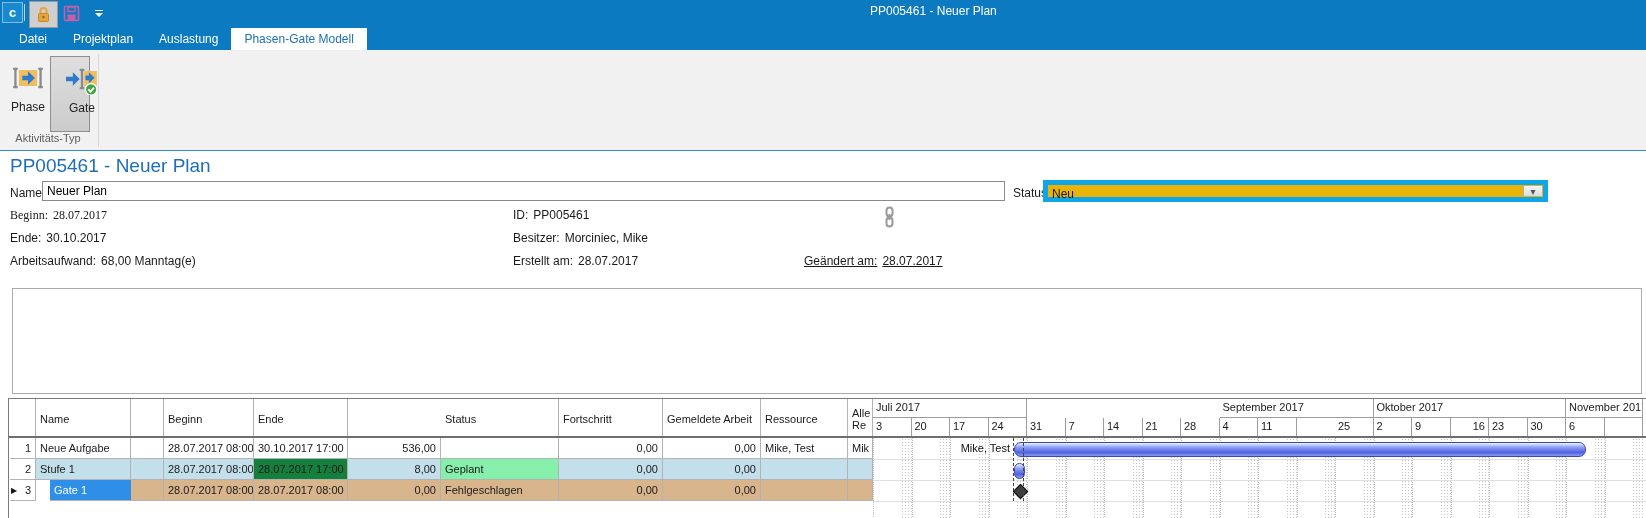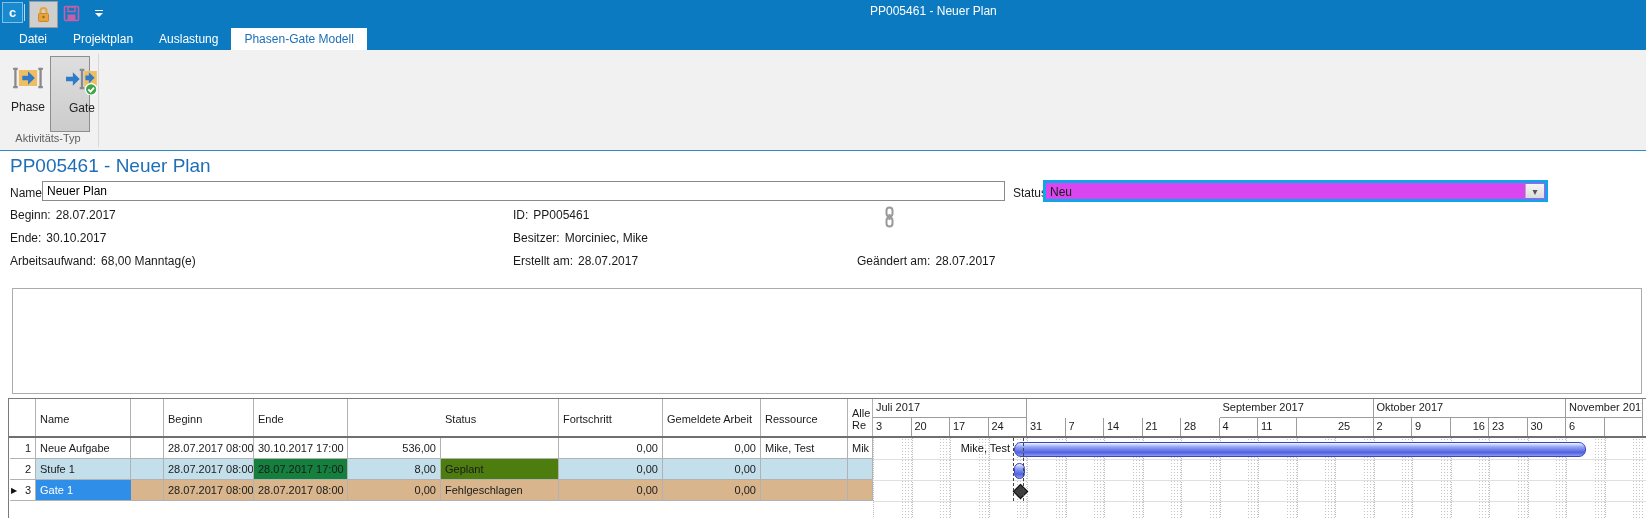--- a/index.html
+++ b/index.html
@@ -31,21 +31,21 @@
   .rbtn .lbl{margin-top:6px;font-size:12px;color:#222;}
   .rbtn.selected{background:linear-gradient(#dedede,#cccccc);border:1px solid #8e8e8e;}
   .group-label{position:absolute;left:0;top:82px;width:96px;text-align:center;font-size:11px;color:#5f5f5f;}
   .group-sep{position:absolute;left:98px;top:4px;width:1px;height:93px;background:#d8d8d8;}
 
   
   .page-title{position:absolute;left:10px;top:155px;font-size:19px;color:var(--accent-blue);}
   .fld-label{position:absolute;font-size:12px;color:#1a1a1a;white-space:nowrap;}
   .textbox{position:absolute;box-sizing:border-box;border:1px solid #8a8a8a;background:#fff;
            font-size:12px;padding:2px 4px;font-family:"Liberation Sans",sans-serif;}
-  .combo{position:absolute;box-sizing:border-box;border:3px solid #0ea5e9;background:#d946ef;}
+  .combo{position:absolute;box-sizing:border-box;border:5px solid #0ea5e9;background:#eab308;}
   .combo .val{position:absolute;left:4px;top:2px;font-size:12px;}
   .combo .btn{position:absolute;right:1px;top:1px;bottom:1px;width:18px;background:linear-gradient(#f6f6f6,#dcdcdc);
               border-left:1px solid #b0b0b0;display:flex;align-items:center;justify-content:center;
               color:#555;font-size:10px;}
   .info-field{position:absolute;white-space:nowrap;font-size:12px;}
   .info-field .l{color:#1a1a1a;}
   .info-field .v{margin-left:5px;color:#1a1a1a;}
   .desc-box{position:absolute;left:12px;top:288px;width:1630px;height:106px;box-sizing:border-box;
             border:1px solid #ababab;background:#fff;resize:none;}
   .linkicon{position:absolute;left:883px;top:206px;}
@@ -148,27 +148,27 @@
 
   <div class="fld-label" style="left:1013px;top:186px;">Status</div>
   <div class="combo" style="left:1043px;top:180px;width:505px;height:22px;">
     <div class="val">Neu</div>
     <div class="btn">
       <span>▾</span>
     </div>
   </div>
 
   <div id="fields">
-      <div class="info-field" style="left: 10px; top: 208px; position: absolute;"><span class="l">Beginn:</span><span class="v">28.07.2017</span></div>
+      <div class="info-field" style="left: 10px; top: 208px; position: absolute; font-family: Liberation Serif, serif;"><span class="l">Beginn:</span><span class="v">28.07.2017</span></div>
       <div class="info-field" style="left: 10px; top: 231px; position: absolute;"><span class="l">Ende:</span><span class="v">30.10.2017</span></div>
       <div class="info-field" style="left: 10px; top: 254px; position: absolute;"><span class="l">Arbeitsaufwand:</span><span class="v">68,00 Manntag(e)</span></div>
       <div class="info-field" style="left: 513px; top: 208px; position: absolute;"><span class="l">ID:</span><span class="v">PP005461</span></div>
       <div class="info-field" style="left: 513px; top: 231px; position: absolute;"><span class="l">Besitzer:</span><span class="v">Morciniec, Mike</span></div>
       <div class="info-field" style="left: 513px; top: 254px; position: absolute;"><span class="l">Erstellt am:</span><span class="v">28.07.2017</span></div>
-      <div class="info-field" style="left: 857px; top: 254px; position: absolute;"><span class="l">Geändert am:</span><span class="v">28.07.2017</span></div>
+      <div class="info-field" style="left: 804px; top: 254px; position: absolute; text-decoration: underline;"><span class="l">Geändert am:</span><span class="v">28.07.2017</span></div>
     </div>
 
   <svg class="linkicon" width="13" height="22" viewBox="0 0 13 22">
     <rect x="3.5" y="1.5" width="6" height="9" rx="3" fill="none" stroke="#9a9a9a" stroke-width="2"></rect>
     <rect x="3.5" y="11.5" width="6" height="9" rx="3" fill="none" stroke="#9a9a9a" stroke-width="2"></rect>
     <line x1="6.5" y1="8" x2="6.5" y2="14" stroke="#9a9a9a" stroke-width="2"></line>
   </svg>
 
   <textarea class="desc-box" style=""></textarea>
 
@@ -269,27 +269,27 @@
       <div class="cell right" style="left: 550px; top: 39px; width: 104px; height: 21px;">0,00</div>
       <div class="cell right" style="left: 654px; top: 39px; width: 98px; height: 21px;">0,00</div>
       <div class="cell" style="left: 752px; top: 39px; width: 87px; height: 21px;">Mike, Test</div>
       <div class="cell" style="left: 839px; top: 39px; width: 25px; height: 21px;">Mik</div>
       <div class="cell right" style="left: 1px; top: 60px; width: 26px; height: 21px;">2</div>
       <div class="cell" style="left: 27px; top: 60px; width: 95px; height: 21px; background: rgb(195, 223, 235);">Stufe 1</div>
       <div class="cell" style="left: 122px; top: 60px; width: 33px; height: 21px; background: rgb(195, 223, 235);"></div>
       <div class="cell" style="left: 155px; top: 60px; width: 90px; height: 21px; background: rgb(195, 223, 235);">28.07.2017 08:00</div>
       <div class="cell" style="left: 245px; top: 60px; width: 94px; height: 21px; background: #15803d;">28.07.2017 17:00</div>
       <div class="cell right" style="left: 339px; top: 60px; width: 93px; height: 21px; background: rgb(195, 223, 235);">8,00</div>
-      <div class="cell" style="left: 432px; top: 60px; width: 118px; height: 21px; background: #4d7c0f;">Geplant</div>
+      <div class="cell" style="left: 432px; top: 60px; width: 118px; height: 21px; background: #86efac;">Geplant</div>
       <div class="cell right" style="left: 550px; top: 60px; width: 104px; height: 21px; background: rgb(195, 223, 235);">0,00</div>
       <div class="cell right" style="left: 654px; top: 60px; width: 98px; height: 21px; background: rgb(195, 223, 235);">0,00</div>
       <div class="cell" style="left: 752px; top: 60px; width: 87px; height: 21px; background: rgb(195, 223, 235);"></div>
       <div class="cell" style="left: 839px; top: 60px; width: 25px; height: 21px; background: rgb(195, 223, 235);"></div>
       <div class="cell right" style="left: 1px; top: 81px; width: 26px; height: 21px;">3<div class="rowmark">▶</div></div>
-      <div class="cell" style="left: 27px; top: 81px; width: 109px; height: 21px; background: rgb(47, 142, 232); color: rgb(255, 255, 255); text-align: right;">Gate 1</div>
+      <div class="cell" style="left: 41px; top: 81px; width: 109px; height: 21px; background: rgb(47, 142, 232); color: rgb(255, 255, 255); text-align: right;">Gate 1</div>
       <div class="cell" style="left: 122px; top: 81px; width: 33px; height: 21px; background: rgb(216, 181, 140);"></div>
       <div class="cell" style="left: 155px; top: 81px; width: 90px; height: 21px; background: rgb(216, 181, 140);">28.07.2017 08:00</div>
       <div class="cell" style="left: 245px; top: 81px; width: 94px; height: 21px; background: rgb(216, 181, 140);">28.07.2017 08:00</div>
       <div class="cell right" style="left: 339px; top: 81px; width: 93px; height: 21px; background: rgb(216, 181, 140);">0,00</div>
       <div class="cell" style="left: 432px; top: 81px; width: 118px; height: 21px; background: rgb(216, 181, 140);">Fehlgeschlagen</div>
       <div class="cell right" style="left: 550px; top: 81px; width: 104px; height: 21px; background: rgb(216, 181, 140);">0,00</div>
       <div class="cell right" style="left: 654px; top: 81px; width: 98px; height: 21px; background: rgb(216, 181, 140);">0,00</div>
       <div class="cell" style="left: 752px; top: 81px; width: 87px; height: 21px; background: rgb(216, 181, 140);"></div>
       <div class="cell" style="left: 839px; top: 81px; width: 25px; height: 21px; background: rgb(216, 181, 140);"></div>
     </div>

